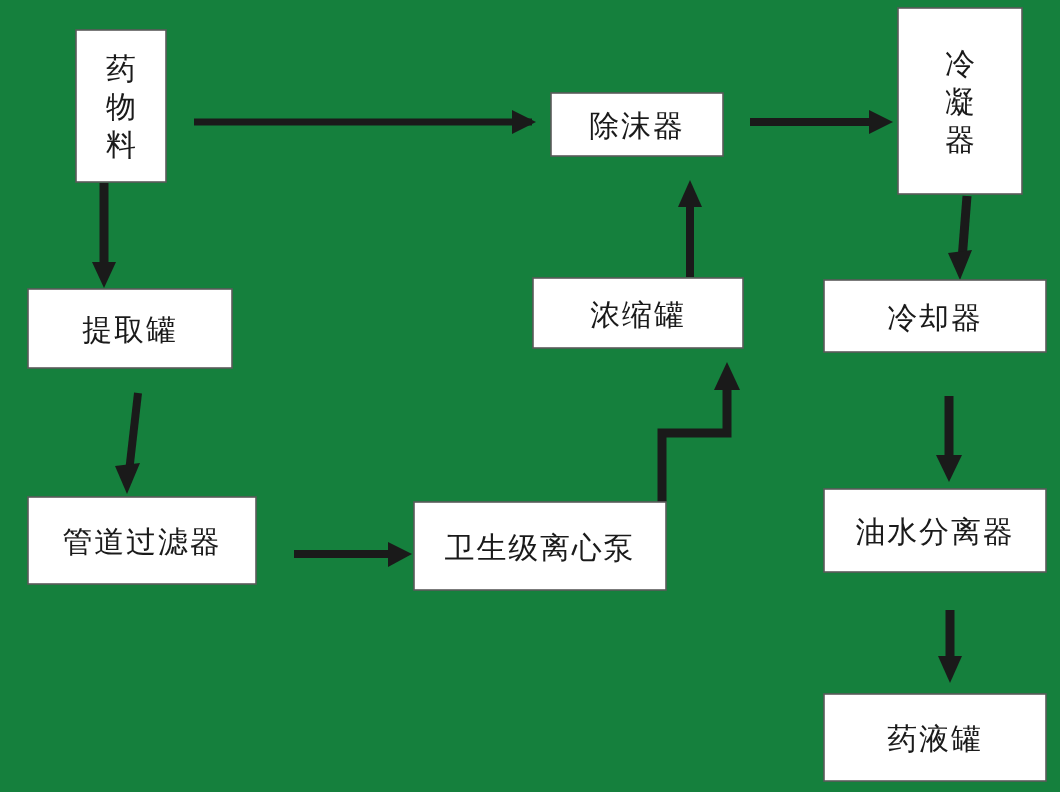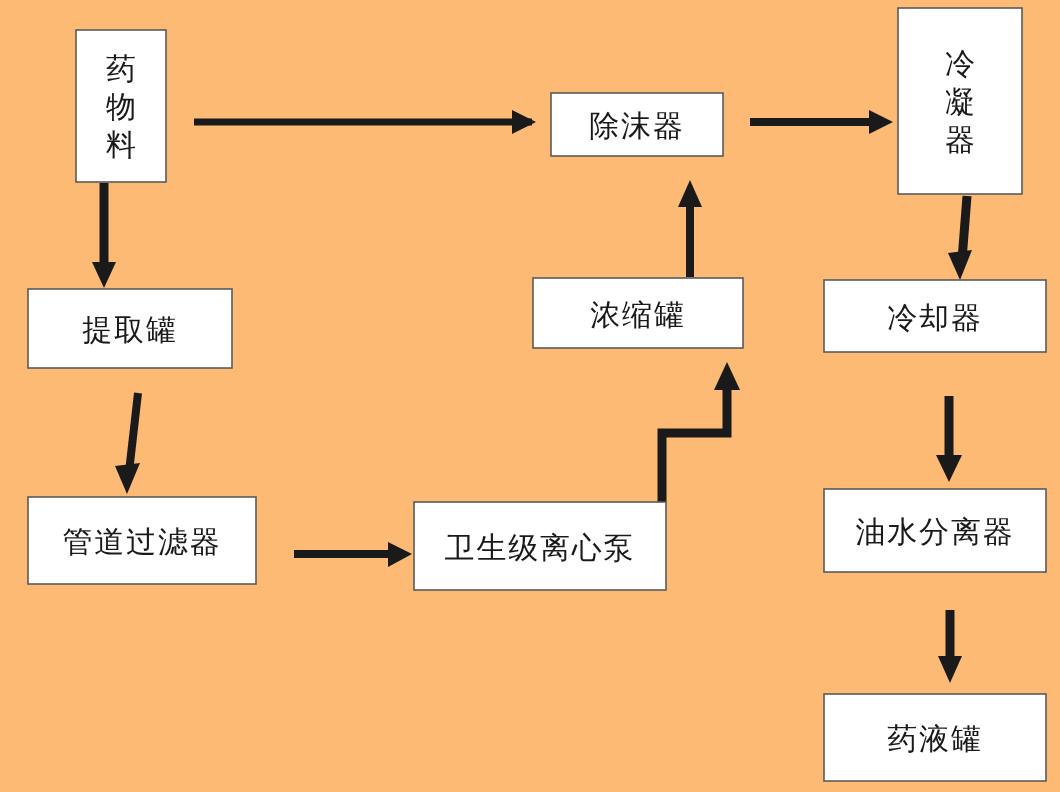--- a/index.html
+++ b/index.html
@@ -8,21 +8,21 @@
     padding: 0;
     background: #ffffff;
   }
   body {
     font-family: "Liberation Serif", "DejaVu Serif", serif;
   }
   #diagram-root {
     position: relative;
     width: 1060px;
     height: 792px;
-    background: #fdba74;
+    background: #15803d;
     overflow: hidden;
   }
   svg.flow-canvas {
     position: absolute;
     top: 0;
     left: 0;
     width: 1060px;
     height: 792px;
   }
   .node-box {

